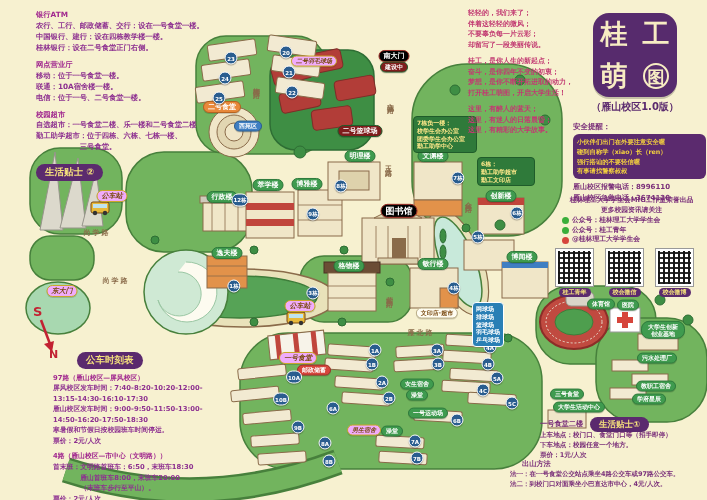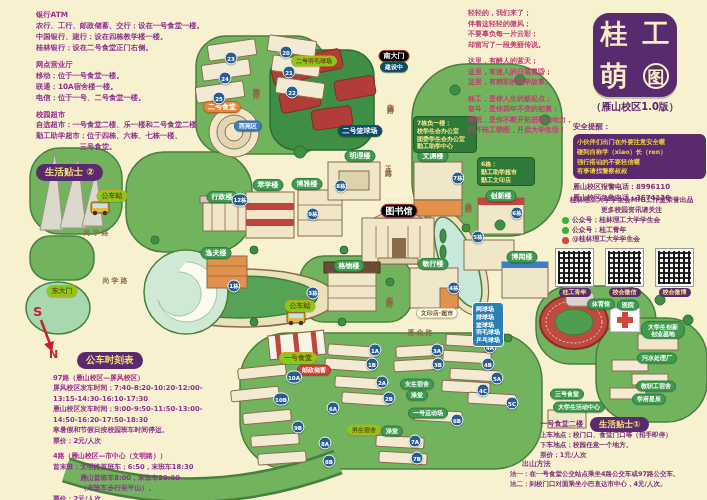--- a/index.html
+++ b/index.html
@@ -12,25 +12,25 @@
   svg .court{fill:#b23d38;stroke:#7e2d28;stroke-width:1;}
   svg .bld{fill:#f0e6c8;stroke:#8a6b4a;stroke-width:1;}
   svg .dorm{fill:#f2ead2;stroke:#8a6b4a;stroke-width:1;}
   svg .tree{fill:#3e8e44;stroke:#2e6e34;stroke-width:1;}
   svg .bldg line{stroke:#8a6b4a;stroke-width:.8;}
   #labels{position:absolute;left:0;top:0;width:707px;height:500px;}
   .pill{position:absolute;transform:translate(-50%,-50%);font-size:7px;font-weight:bold;
         padding:1px 4px;border-radius:8px;white-space:nowrap;line-height:1.15;
         border:1px solid rgba(0,0,0,.25);box-shadow:0 1px 0 rgba(0,0,0,.15);}
   .pill.green{background:#3f9b4f;color:#fff;border-color:#2e7a3c;}
-  .pill.yellow{background:#84cc16;color:#7a4a12;border-color:#c9a625;}
+  .pill.yellow{background:#f0abfc;color:#7a4a12;border-color:#c9a625;font-style:italic;}
   .pill.red{background:#000000;color:#fff;border-color:#9e2f28;}
   .pill.redsm{background:#d6453c;color:#fff;border-color:#9e2f28;}
   .pill.orange{background:#e8883a;color:#fff;border-color:#b5621f;}
-  .pill.dark{background:#0c4a6e;color:#fff;border-color:#1f5c2a;}
+  .pill.dark{background:#7f1d1d;color:#fff;border-color:#1f5c2a;}
   .pill.blue{background:#3f7ec2;color:#fff;border-color:#2a5d8f;}
   .pill.white{background:#fffdf2;color:#7a4a12;border-color:#bbae88;}
   .pill.wide{max-width:50px;white-space:normal;text-align:center;line-height:1.2;}
   .cbadge{position:absolute;transform:translate(-50%,-50%);min-width:13px;height:13px;
         border-radius:7px;background:#2a5d8f;color:#fff;font-size:5.5px;font-weight:bold;
         display:flex;align-items:center;justify-content:center;border:1px solid #fff;
         box-shadow:0 1px 1px rgba(0,0,0,.3);padding:0 1px;}
   .road{position:absolute;transform:translate(-50%,-50%);color:#8a6b4a;font-weight:bold;
         font-size:7px;letter-spacing:2px;white-space:nowrap;}
   .road.v{writing-mode:vertical-rl;letter-spacing:2px;}
@@ -300,21 +300,21 @@
       <span class="pill red" style="left: 394px; top: 56px;">南大门</span>
       <span class="pill dark" style="left: 394px; top: 67px; font-size: 6px;">建设中</span>
       <span class="pill dark" style="left: 360px; top: 131px;">二号篮球场</span>
       <span class="pill yellow" style="left: 314px; top: 61px; font-size: 6px;">二号羽毛球场</span>
       <span class="pill orange" style="left: 222px; top: 107px;">二号食堂</span>
       <span class="pill blue" style="left: 248px; top: 126px; font-size: 6px;">西苑区</span>
       <span class="pill yellow" style="left: 112px; top: 196px;">公车站</span>
       <span class="pill yellow" style="left: 300px; top: 306px;">公车站</span>
       <span class="pill yellow" style="left: 62px; top: 291px;">东大门</span>
       <span class="pill green" style="left: 222px; top: 197px;">行政楼</span>
-      <span class="pill green" style="left: 216px; top: 253px;">逸夫楼</span>
+      <span class="pill green" style="left: 227px; top: 253px;">逸夫楼</span>
       <span class="pill green" style="left: 268px; top: 185px;">萃学楼</span>
       <span class="pill green" style="left: 307px; top: 184px;">博雅楼</span>
       <span class="pill green" style="left: 360px; top: 156px;">明理楼</span>
       <span class="pill green" style="left: 433px; top: 156px;">文渊楼</span>
       <span class="pill red" style="left: 399px; top: 211px; font-size: 9px;">图书馆</span>
       <span class="pill green" style="left: 501px; top: 196px;">创新楼</span>
       <span class="pill green" style="left: 522px; top: 257px;">博闻楼</span>
       <span class="pill green" style="left: 433px; top: 264px;">敏行楼</span>
       <span class="pill green" style="left: 349px; top: 266px;">格物楼</span>
       <span class="pill white" style="left: 437px; top: 313px; font-size: 6px;">文印店·超市</span>
@@ -421,29 +421,29 @@
   </div>
 
   <div class="poem" id="poem">
       <div class="stanza">
         <div>轻轻的，我们来了；</div>
         <div>伴着这轻轻的微风；</div>
         <div>不要辜负每一片云彩；</div>
         <div>却留写了一段美丽传说。</div>
       </div>
       <div class="stanza">
-        <div>这里，有醉人的蓝天；</div>
-        <div>这里，有迷人的日落晨昏；</div>
-        <div>这里，有精彩的大学故事。</div>
-      </div>
-      <div class="stanza">
         <div>桂工，是你人生的新起点；</div>
         <div>奋斗，是你四年不变的初衷；</div>
         <div>梦想，是你不断开拓进取的动力，</div>
         <div>打开桂工萌图，开启大学生活！</div>
+      </div>
+      <div class="stanza">
+        <div>这里，有醉人的蓝天；</div>
+        <div>这里，有迷人的日落晨昏；</div>
+        <div>这里，有精彩的大学故事。</div>
       </div>
     </div>
 
   <div class="title-card">
     <span>桂</span>
     <span>工</span>
     <span>萌</span>
     <span class="ch4">图</span>
   </div>
   <div class="subtitle">（雁山校区1.0版）</div>

